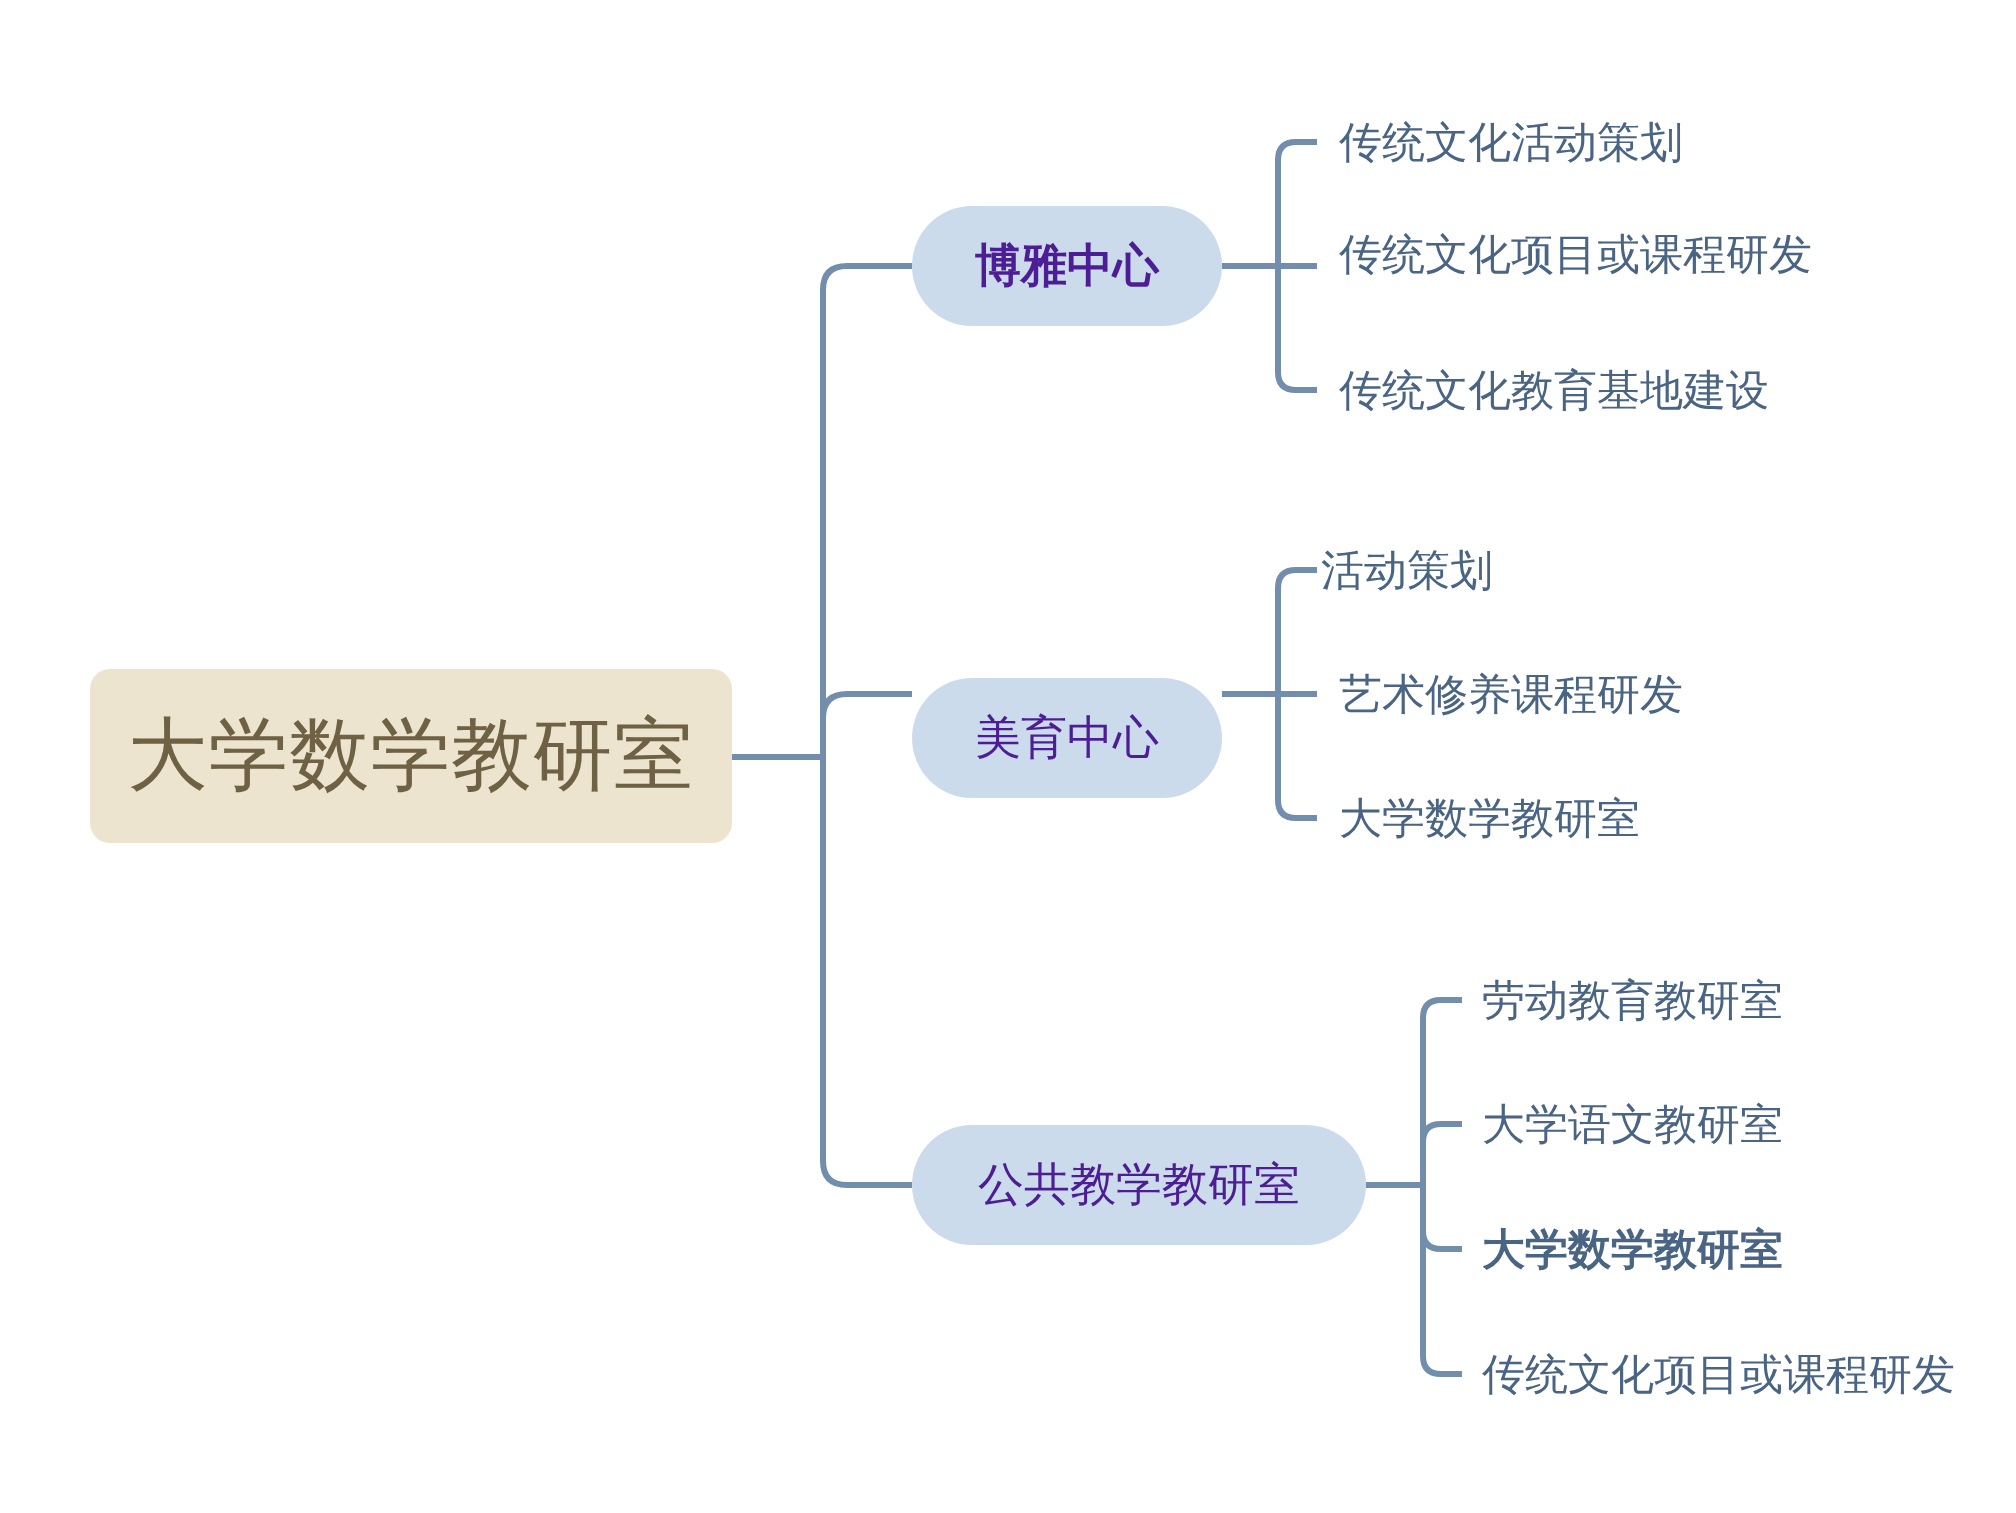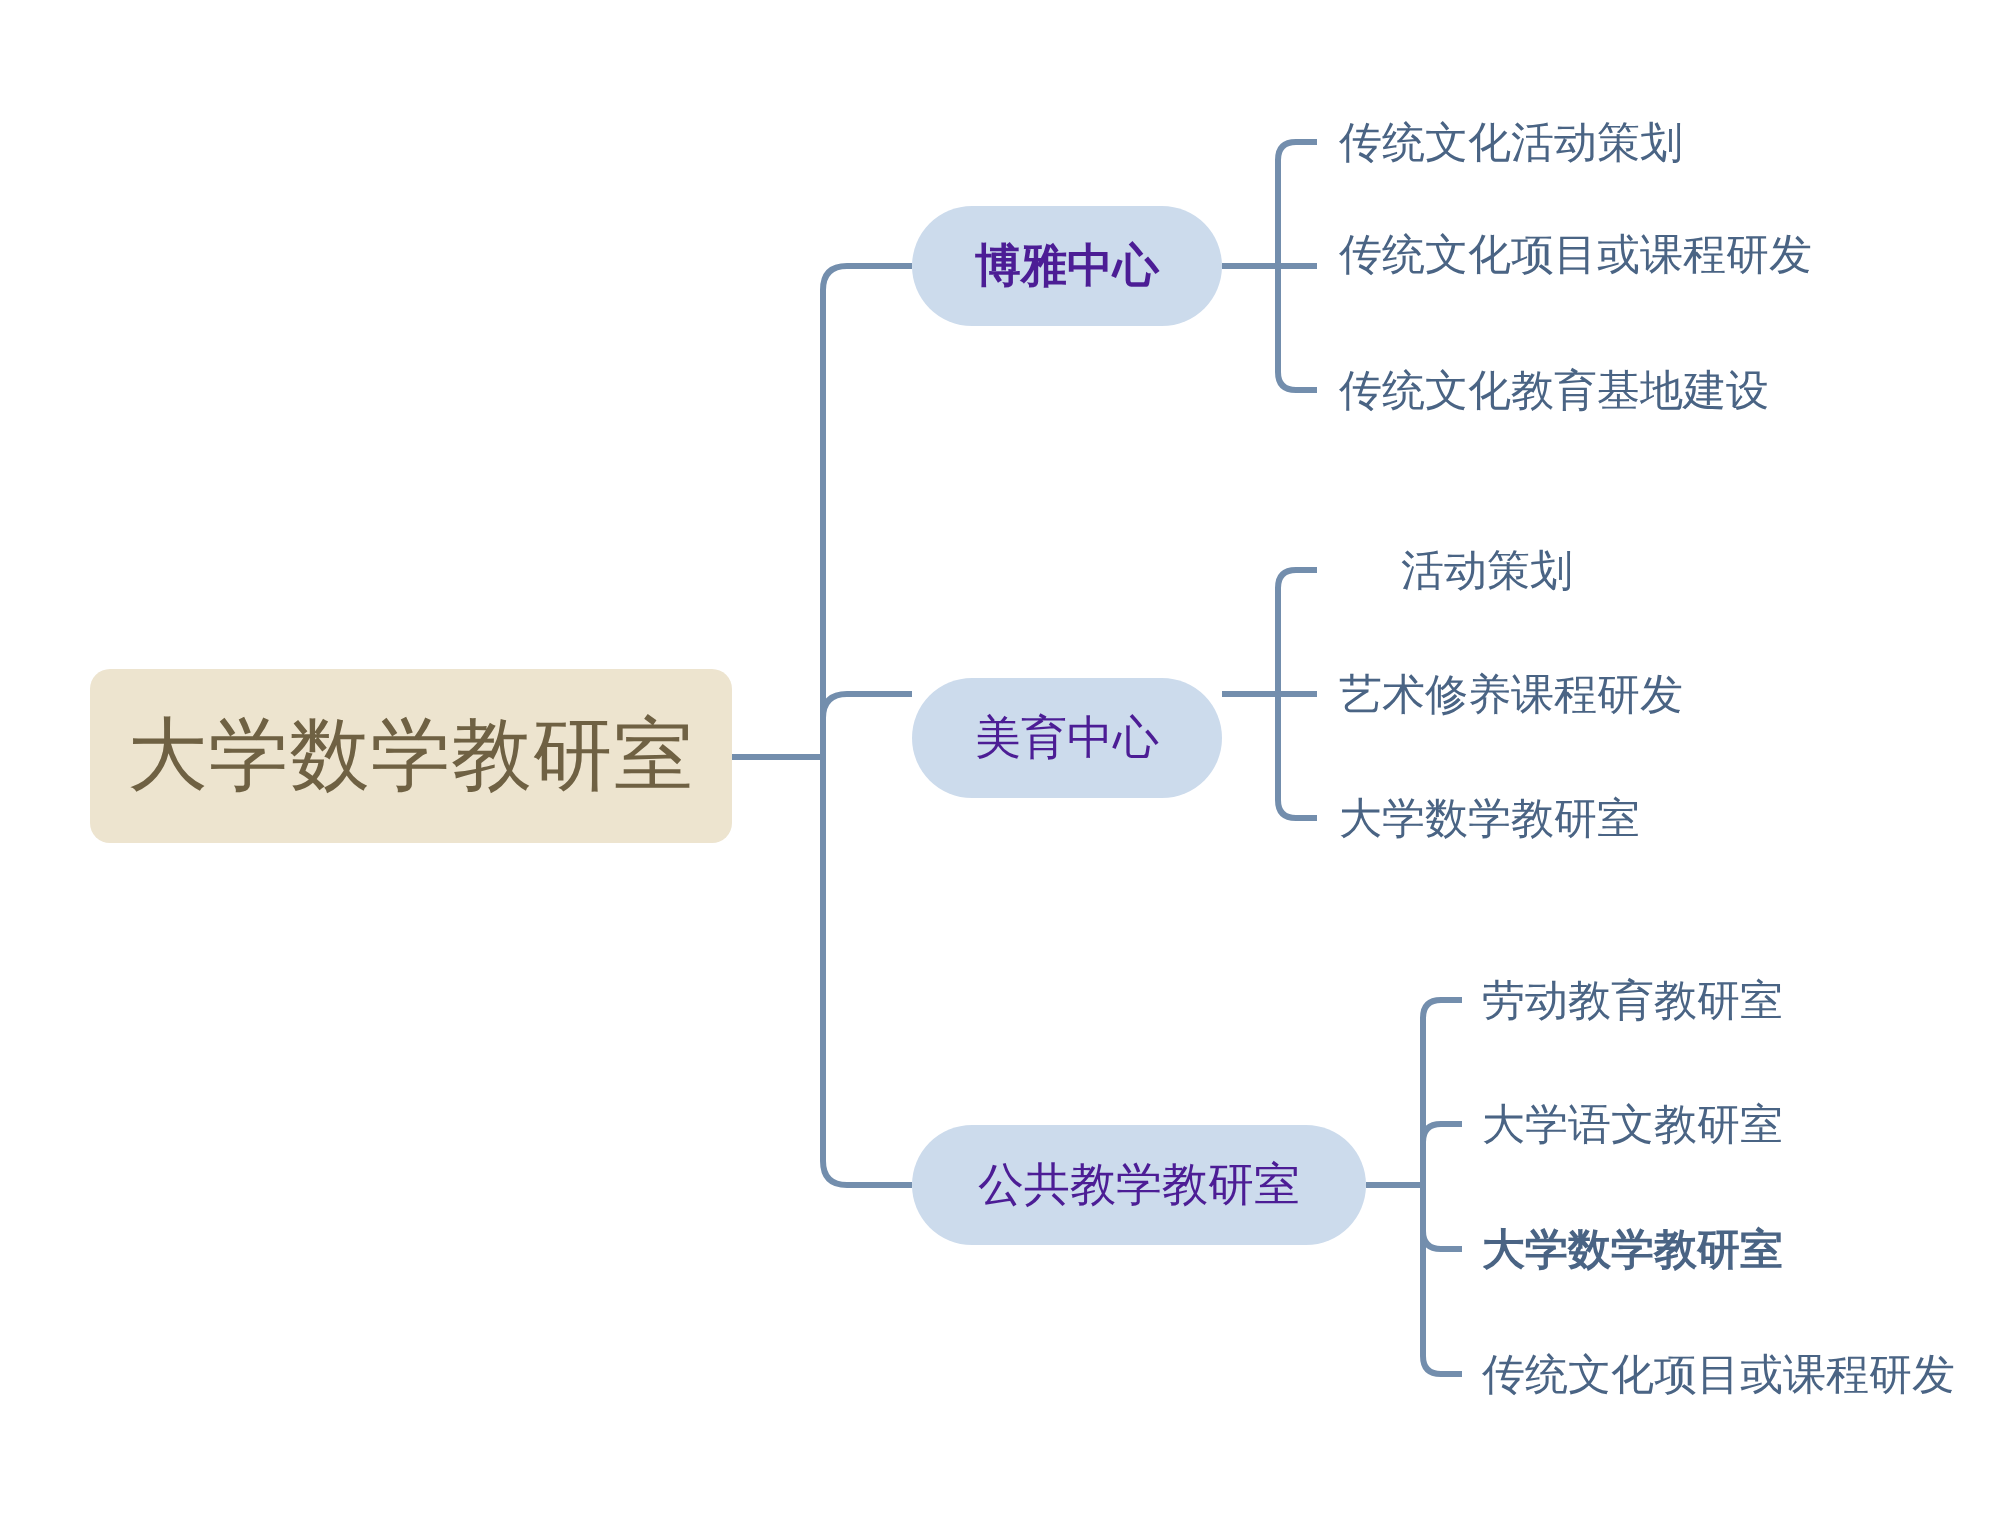--- a/index.html
+++ b/index.html
@@ -55,20 +55,20 @@
   <span>美育中心</span>
 </div>
 <div class="pill" style="left:912px; top:1125px; width:454px;">
   <span>公共教学教研室</span>
 </div>
 
 <div class="leaf" style="left:1339px; top:142px;">传统文化活动策划</div>
 <div class="leaf" style="left:1339px; top:254px;">传统文化项目或课程研发</div>
 <div class="leaf" style="left:1339px; top:390px;">传统文化教育基地建设</div>
 
-<div class="leaf" style="left:1401px; top:570px;">活动策划</div>
+<div class="leaf" style="left:1321px; top:570px;">活动策划</div>
 <div class="leaf" style="left:1339px; top:694px;">艺术修养课程研发</div>
 <div class="leaf" style="left:1339px; top:818px;">大学数学教研室</div>
 
 <div class="leaf" style="left:1482px; top:1000px;">劳动教育教研室</div>
 <div class="leaf" style="left:1482px; top:1124px;">大学语文教研室</div>
 <div class="leaf" style="left:1482px; top:1249px;font-weight:bold;">大学数学教研室</div>
 <div class="leaf" style="left:1482px; top:1374px;">传统文化项目或课程研发</div>
 
 </body></html>

